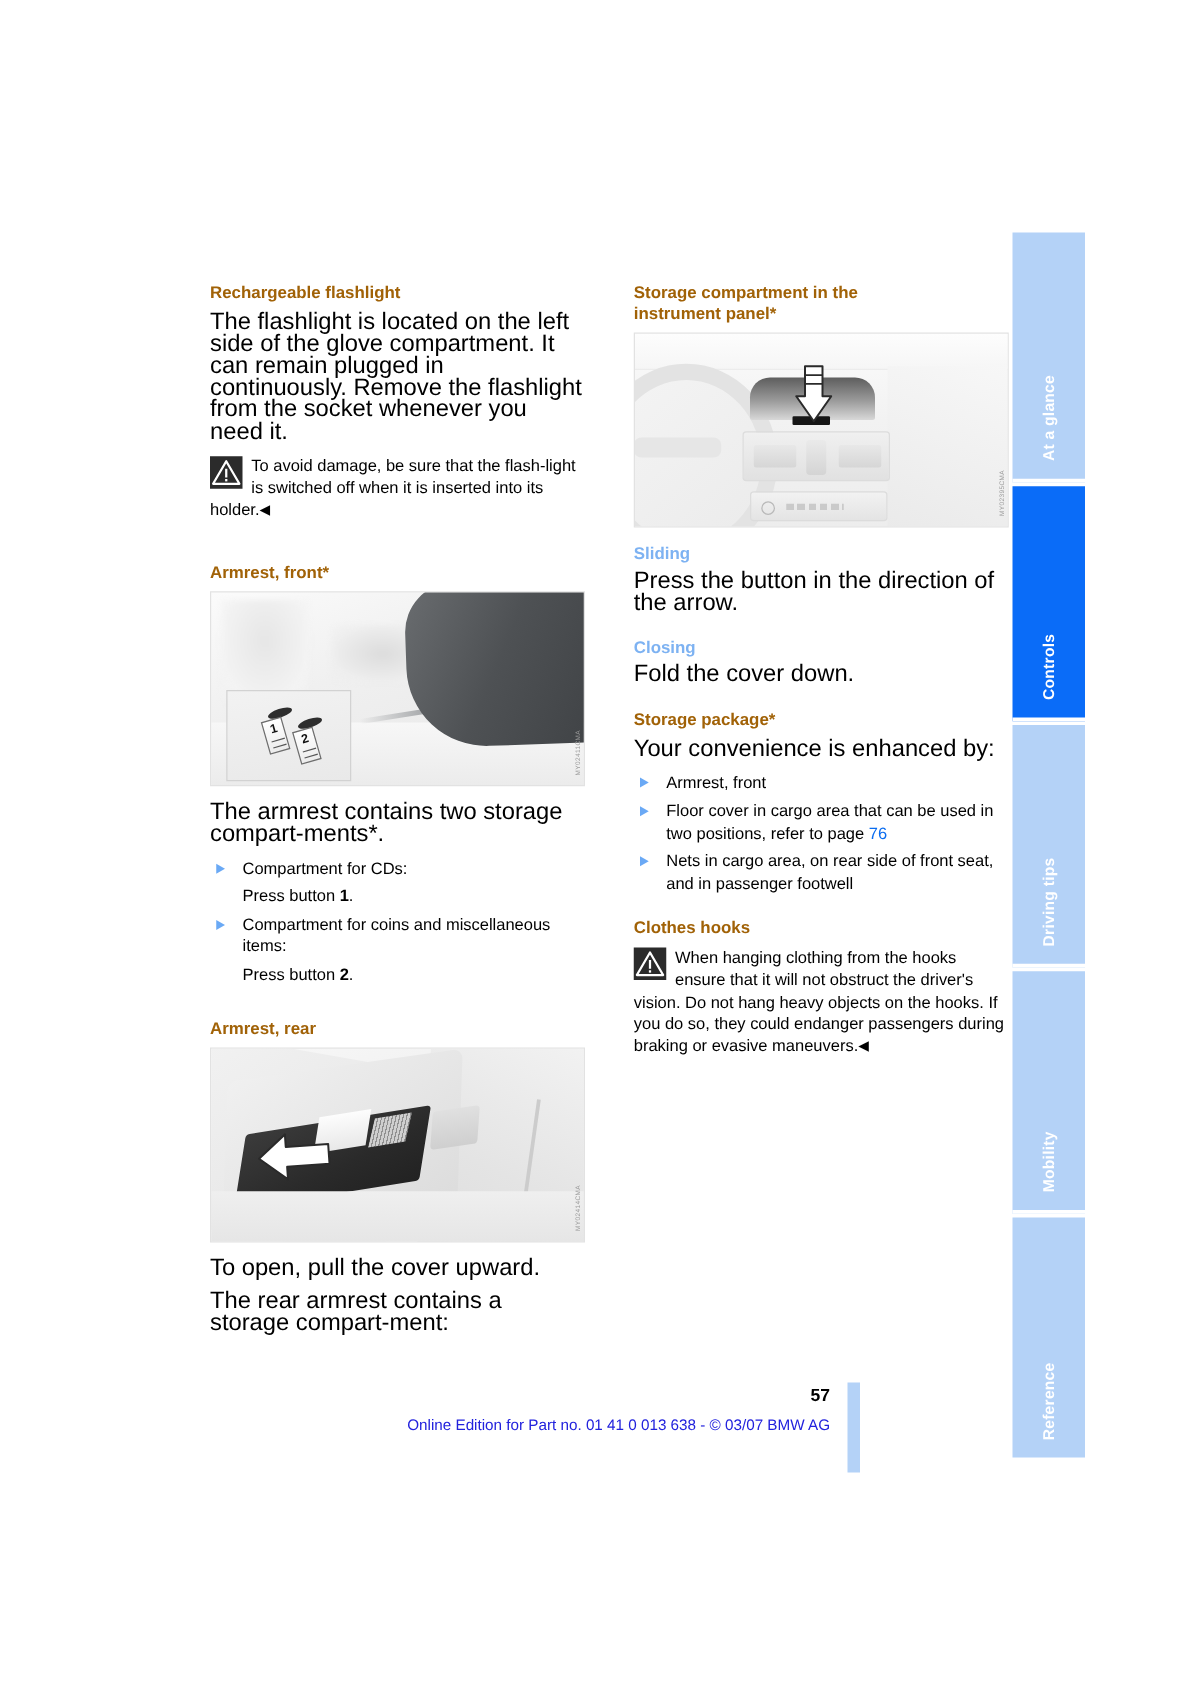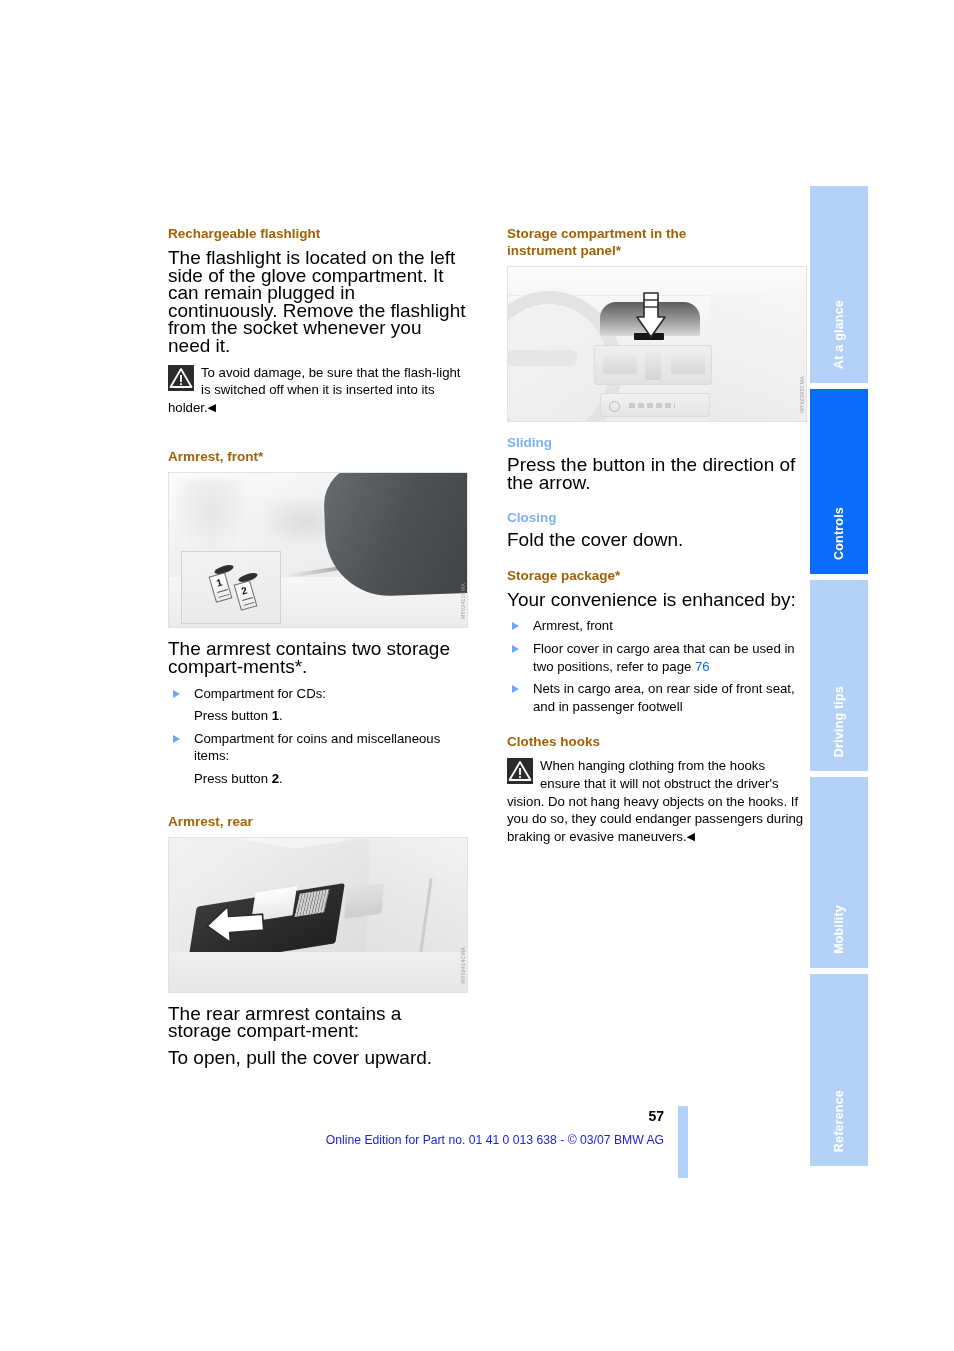--- a/index.html
+++ b/index.html
@@ -527,22 +527,22 @@
       <div class="ar-recess"></div>
       <div class="ar-floor"></div>
       <div class="ar-arrow">
         <svg width="62" height="44" viewBox="0 0 62 44">
           <polygon points="2,24 24,6 24,16 58,16 58,32 24,32 24,42" fill="#ffffff" stroke="#2a2a2a" stroke-width="1.6" stroke-linejoin="round"></polygon>
         </svg>
       </div>
       <span class="fig-code">MY02414CMA</span>
     </div>
 
+    <p class="body-text">To open, pull the cover upward.</p>
     <p class="body-text">The rear armrest contains a storage compart-ment:</p>
-    <p class="body-text">To open, pull the cover upward.</p>
   </div>
 
   <div class="col col-right">
 
     <h2 class="sub-head">
       <span>Storage compartment in the</span><br>
       <span>instrument panel*</span>
     </h2>
 
     <div class="figure fig-dash">

